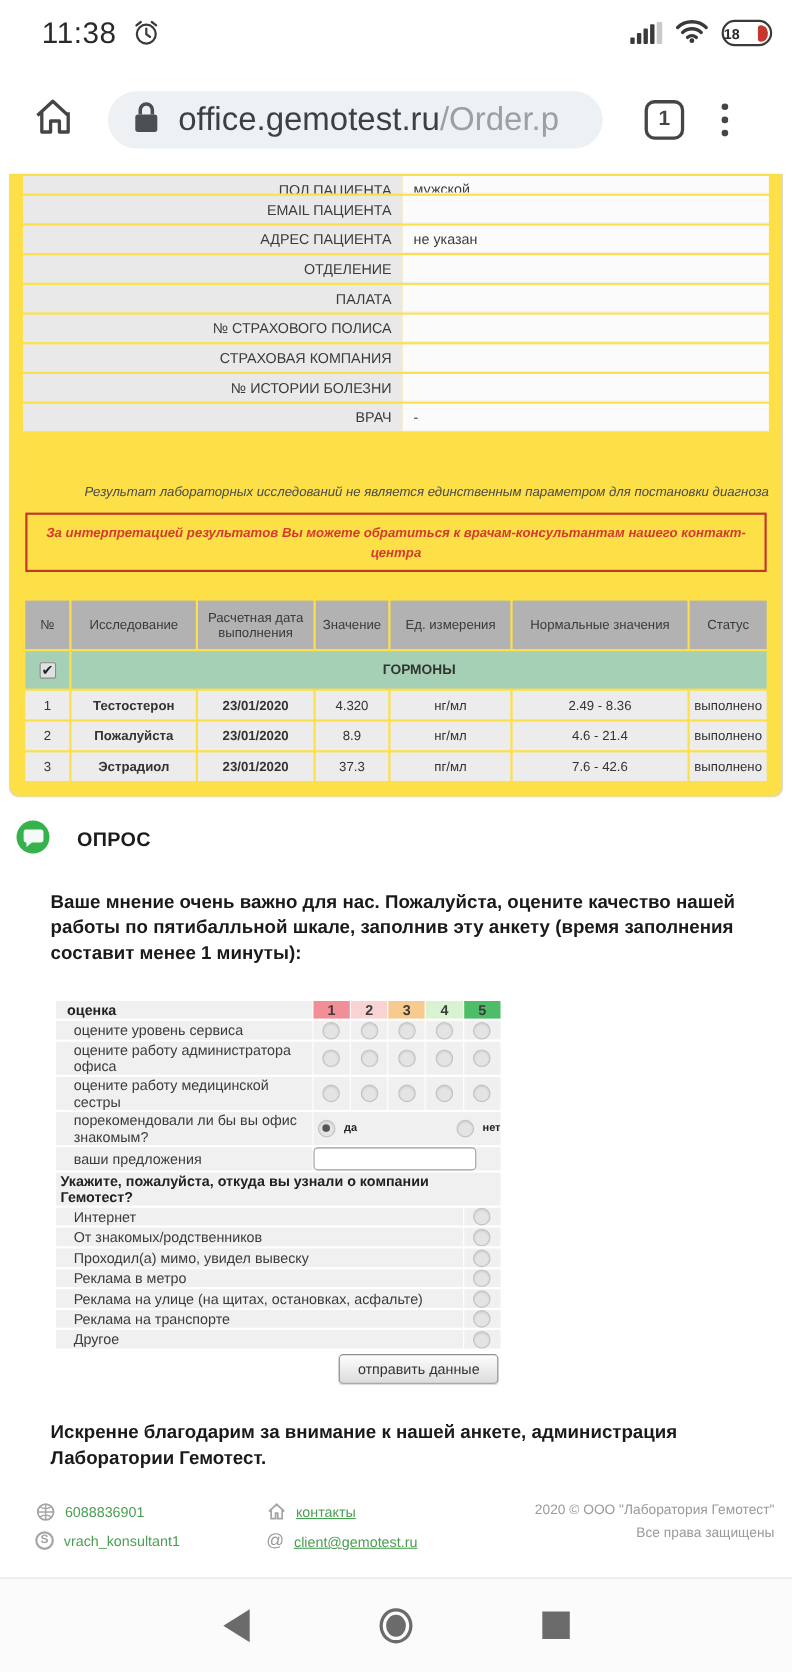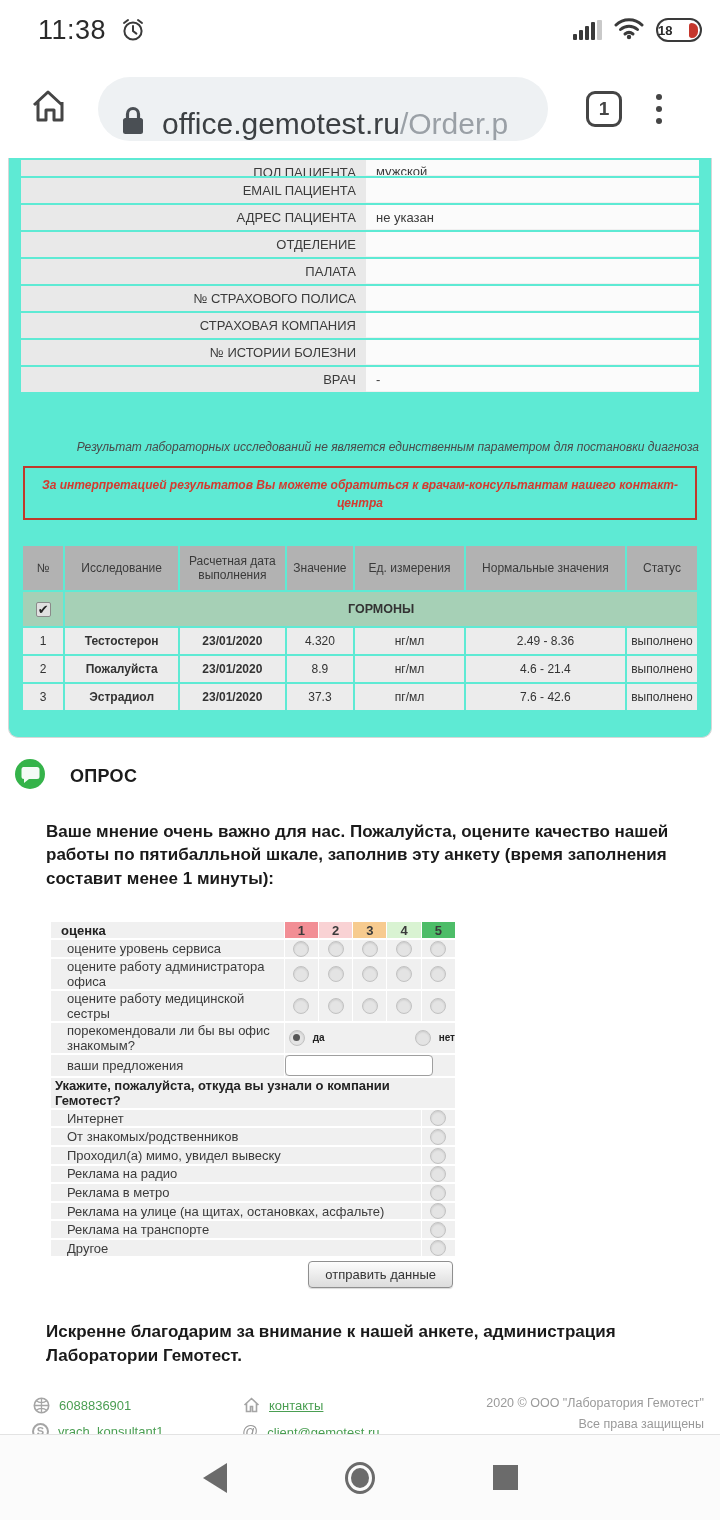--- a/index.html
+++ b/index.html
@@ -16,33 +16,33 @@
   .sig i { display:block; width:4px; background:#3a3a3a; border-radius:1px; }
   .sig .s1{height:6px}.sig .s2{height:10px}.sig .s3{height:14px}.sig .s4{height:18px}
   .sig .s5{height:20px;background:#c9c9c9;width:5px}
   .battery { position:relative; width:46px; height:24px; border:2.5px solid #3a3a3a; border-radius:12px;
     display:flex; align-items:center; justify-content:flex-start; }
   .battery .pct { font-size:13px; color:#2a2a2a; font-weight:700; margin-right:6px; }
   .battery .red { position:absolute; right:2px; top:2.5px; bottom:2.5px; width:9px; background:#c5372c; border-radius:3px 7px 7px 3px; }
 
   
   .toolbar { height:98px; display:flex; align-items:center; padding:0 26px; background:#fff; }
-  .omnibox { margin-left:28px; flex:0 0 450px; height:64px; background:#eef1f3; border-radius:32px;
-    display:flex; align-items:flex-end; padding:0 22px; overflow:hidden; }
+  .omnibox { margin-left:28px; flex:0 0 450px; height:52px; background:#eef1f3; border-radius:32px;
+    display:flex; align-items:center; padding:0 22px; overflow:hidden; }
   .url-text { font-size:30px; color:#3c4043; margin-left:16px; white-space:nowrap; }
   .url-text .path { color:#9aa0a6; }
   .tabbox { margin-left:38px; width:36px; height:36px; border:3px solid #454545; border-radius:9px;
     display:flex; align-items:center; justify-content:center; font-size:19px; font-weight:700; color:#454545; }
   .menu-dots { margin-left:34px; display:flex; flex-direction:column; gap:6px; }
   .menu-dots i { width:6px; height:6px; border-radius:50%; background:#454545; }
 
   
   .page { position:relative; background:#fff; }
   .card { margin:0 8px 0 8px; border:1px solid #d7d7d7; border-top:none; border-radius:0 0 10px 10px;
-    padding:0 12px 25px 12px; overflow:hidden; background:#5eead4; }
+    padding:0 12px 12px 12px; overflow:hidden; background:#fde047; }
 
   .ptable { width:100%; border-collapse:separate; border-spacing:0 2px; }
   .ptable tr.cut { height:16px; }
   .ptable tr.cut td { overflow:hidden; height:16px; vertical-align:bottom; }
   .ptable tr.cut td span { display:block; margin-bottom:-4px; }
   .ptable td { height:25px; font-size:13px; color:#3b3b3b; vertical-align:middle; }
   .plabel { width:345px; background:#e9e9e9; text-align:right; padding-right:10px; }
   .pvalue { background:#fbfbfb; text-align:left; padding-left:10px; border-bottom:1px solid #f0f0f0; }
 
   .disclaimer { margin-top:46px; text-align:right; font-style:italic; font-size:12px; color:#4a4a4a; }
@@ -352,24 +352,20 @@
       </tr>
       <tr>
         <td class="lbl2" colspan="5">От знакомых/родственников</td>
         <td class="rcell"><span class="radio"></span></td>
       </tr>
       <tr>
         <td class="lbl2" colspan="5">Проходил(а) мимо, увидел вывеску</td>
         <td class="rcell"><span class="radio"></span></td>
       </tr>
       <tr>
-        <td class="lbl2" colspan="5">Реклама на радио</td>
-        <td class="rcell"><span class="radio"></span></td>
-      </tr>
-      <tr>
         <td class="lbl2" colspan="5">Реклама в метро</td>
         <td class="rcell"><span class="radio"></span></td>
       </tr>
       <tr>
         <td class="lbl2" colspan="5">Реклама на улице (на щитах, остановках, асфальте)</td>
         <td class="rcell"><span class="radio"></span></td>
       </tr>
       <tr>
         <td class="lbl2" colspan="5">Реклама на транспорте</td>
         <td class="rcell"><span class="radio"></span></td>

